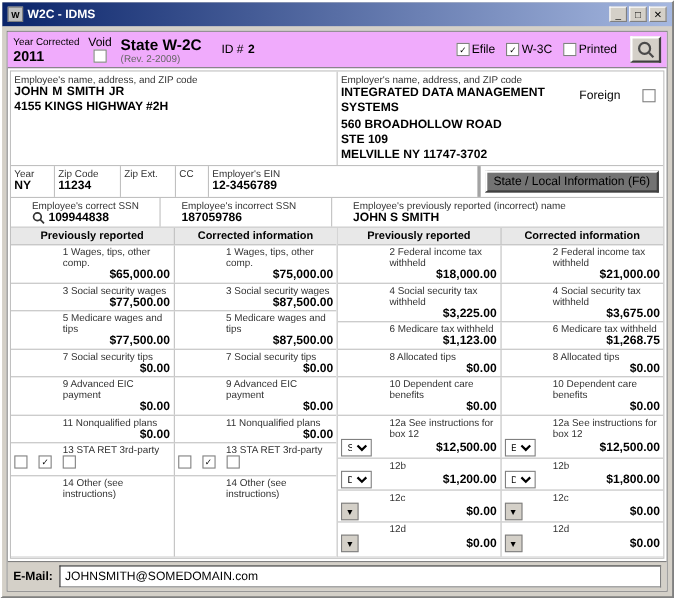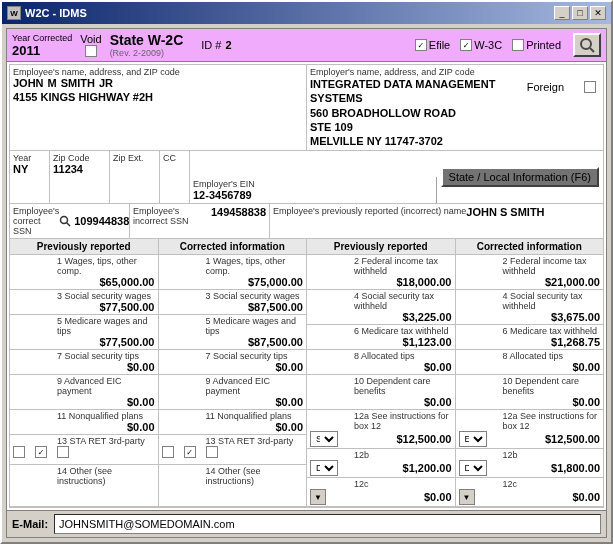--- a/index.html
+++ b/index.html
@@ -242,20 +242,22 @@
     .ssn-row {
       display: flex;
       border-bottom: 1px solid #c0c0c0;
       flex-shrink: 0;
     }
     
     .ssn-cell {
       padding: 2px 3px;
       border-right: 1px solid #c0c0c0;
       display: flex;
+      flex-direction: column;
+      margin-left: 16px;
     }
     
     .data-grid {
       flex: 1;
       display: flex;
       overflow: hidden;
     }
     
     .grid-half {
       flex: 1;
@@ -486,21 +488,21 @@
             <span class="cell-label">Zip Code</span>
             <span class="cell-value">11234</span>
           </div>
           <div class="city-cell" style="width:50px;">
             <span class="cell-label">Zip Ext.</span>
             <span class="cell-value"></span>
           </div>
           <div class="city-cell" style="width:30px;border-right:1px solid #c0c0c0;">
             <span class="cell-label">CC</span>
           </div>
-          <div style="flex:1;display:flex;flex-direction:column;padding:2px 3px;border-right:1px solid #a3a3a3;margin-top:26px;">
+          <div style="flex:1;display:flex;flex-direction:column;padding:2px 3px;border-right:3px solid #a3a3a3;">
             <span class="cell-label">Employer's EIN</span>
             <span class="cell-value">12-3456789</span>
           </div>
           <div style="display:flex;align-items:center;padding:2px;">
             <button class="state-local-btn">State / Local Information (F6)</button>
           </div>
         </div>
 
         <div class="ssn-row">
           <div class="ssn-cell" style="width:120px;">
@@ -508,21 +510,21 @@
             <span class="cell-value" style="font-size:11px;display:flex;align-items:center;gap:3px;">
               <svg width="12" height="12">
                   <circle cx="5" cy="5" r="3.5" fill="none" stroke="#333" stroke-width="1.5"></circle>
                   <line x1="7.5" y1="7.5" x2="11" y2="11" stroke="#333" stroke-width="1.5"></line>
                 </svg>
               <span>109944838</span>
             </span>
           </div>
           <div class="ssn-cell" style="width:140px;">
             <span class="cell-label">Employee's incorrect SSN</span>
-            <span class="cell-value">149458838</span>
+            <span class="cell-value">187059786</span>
           </div>
           <div class="ssn-cell" style="flex:1;border-right:none;">
             <span class="cell-label">Employee's previously reported (incorrect) name</span>
             <span class="cell-value">JOHN         S  SMITH</span>
           </div>
         </div>
 
         <div class="data-grid">
 
           <div class="grid-half">

